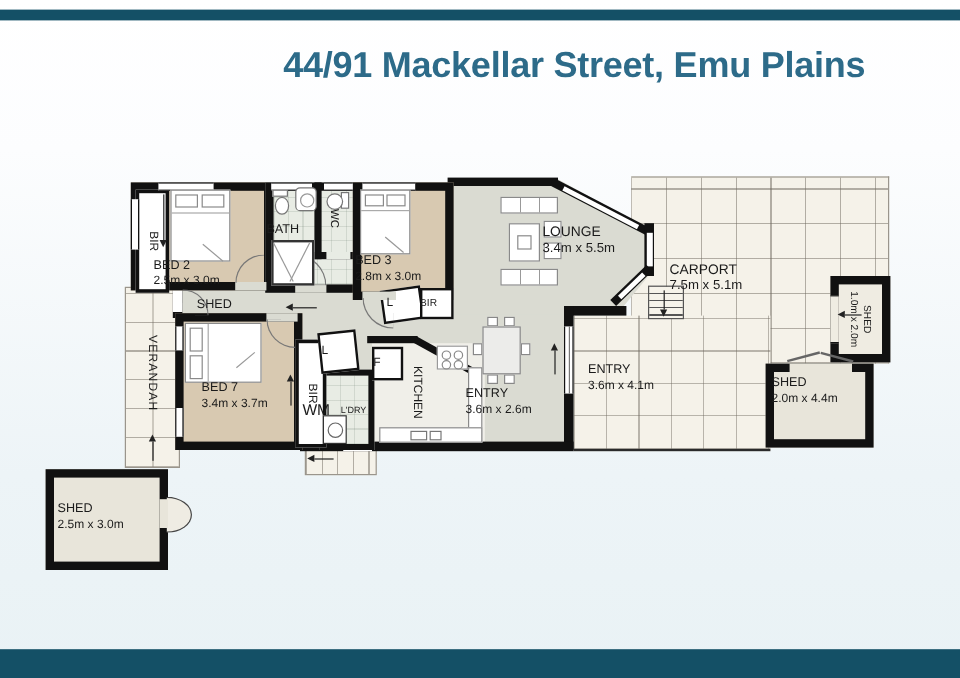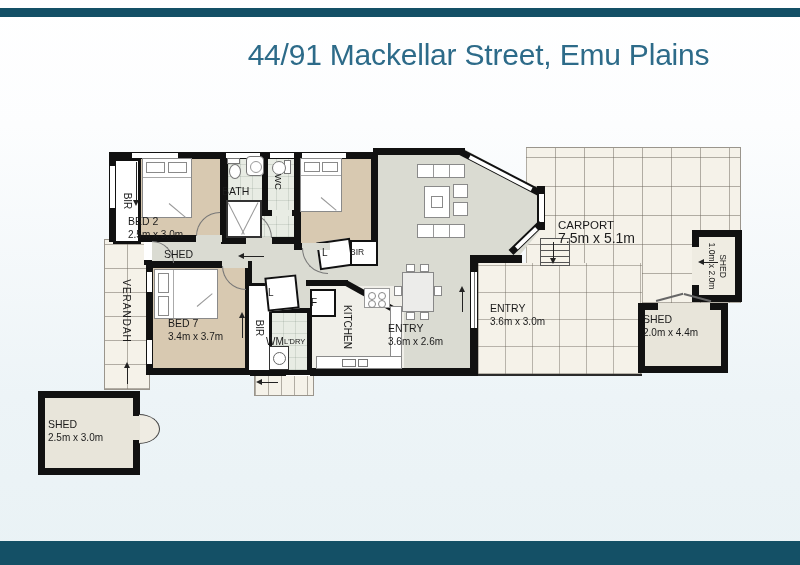--- a/index.html
+++ b/index.html
@@ -2,21 +2,21 @@
 <html><head>
 <meta charset="utf-8">
 <style>
   html,body{margin:0;padding:0}
   #page{position:relative;width:800px;height:565px;overflow:hidden;
     font-family:"Liberation Sans",sans-serif;
     background:linear-gradient(180deg,#ffffff 0%,#fcfdfe 22%,#edf4f7 70%,#e9f2f5 100%)}
   .abs{position:absolute}
   .bar{position:absolute;left:0;right:0;background:#145066}
   .title{position:absolute;left:165px;right:8px;top:38px;text-align:center;
-    font-size:30px;font-weight:400;letter-spacing:-.2px;color:#2d6b89}
+    font-size:30px;font-weight:700;letter-spacing:-.2px;color:#2d6b89}
   .disclaimer{position:absolute;left:22px;right:14px;top:522px;text-align:center;
     font-size:9px;line-height:11px;color:#3c3c3c}
   
   .room{position:absolute;box-sizing:border-box;border:7px solid #111}
   .bed{background:#d8c9b1}
   .tile{background:#e8ece4;
     background-image:repeating-linear-gradient(0deg,rgba(90,110,95,.16) 0 1px,transparent 1px 12px),
                      repeating-linear-gradient(90deg,rgba(90,110,95,.16) 0 1px,transparent 1px 12px)}
   .grid{position:absolute;background:#f5f2e9;
     background-image:repeating-linear-gradient(0deg,rgba(110,104,94,.5) 0 1px,transparent 1px 29px),
@@ -218,65 +218,73 @@
   <div class="lbl" style="left:128px;top:215px;width:90px">
     <span class="nm">BED 2</span>
     <span class="dim">2.5m x 3.0m</span>
   </div>
   <div class="lbl" style="left:222px;top:185px;width:60px">
     <span class="nm">BATH</span>
   </div>
   <div class="vwrap" style="left:266px;top:168px;width:24px;height:28px">
     <span class="vrot" style="font-size:9.5px">WC</span>
   </div>
+  <div class="lbl" style="left:296px;top:211px;width:84px">
+    <span class="nm">BED 3</span>
+    <span class="dim">2.8m x 3.0m</span>
+  </div>
   <div class="lbl" style="left:164px;top:248px;width:60px">
     <span class="nm">SHED</span>
+  </div>
+  <div class="lbl big" style="left:452px;top:188px;width:96px">
+    <span class="nm">LOUNGE</span>
+    <span class="dim" style="font-size:11px">3.4m x 5.5m</span>
   </div>
   <div class="lbl" style="left:168px;top:317px;width:90px">
     <span class="nm">BED 7</span>
     <span class="dim">3.4m x 3.7m</span>
   </div>
   <div class="lbl" style="left:388px;top:322px;width:90px">
     <span class="nm">ENTRY</span>
     <span class="dim">3.6m x 2.6m</span>
   </div>
   <div class="vwrap" style="left:336px;top:296px;width:22px;height:62px">
     <span class="vrot">KITCHEN</span>
   </div>
   <div class="vwrap" style="left:114px;top:262px;width:24px;height:98px">
     <span class="vrot" style="letter-spacing:1px">VERANDAH</span>
   </div>
   <div class="lbl" style="left:490px;top:302px;width:88px">
     <span class="nm">ENTRY</span>
-    <span class="dim">3.6m x 3.0m</span>
+    <span class="dim">3.6m x 4.1m</span>
   </div>
   <div class="lbl big" style="left:558px;top:219px;width:178px">
     <span class="nm">CARPORT</span>
-    <span class="dim" style="font-size:14px">7.5m x 5.1m</span>
+    <span class="dim" style="font-size:11px">7.5m x 5.1m</span>
   </div>
 
   <div class="vwrap" style="left:113px;top:172px;width:28px;height:58px">
     <span class="vrot">BIR</span>
   </div>
   <div class="vwrap" style="left:246px;top:298px;width:26px;height:60px">
     <span class="vrot">BIR</span>
   </div>
   <div class="lbl" style="left:322px;top:246px;width:26px;font-size:10px">
     <span class="nm">L</span>
   </div>
   <div class="lbl" style="left:350px;top:246px;width:28px;font-size:8.5px">
     <span class="nm">BIR</span>
   </div>
   <div class="lbl" style="left:268px;top:286px;width:28px;font-size:10px">
     <span class="nm">L</span>
   </div>
   <div class="lbl" style="left:311px;top:296px;width:24px;font-size:10px">
     <span class="nm">F</span>
   </div>
-  <div class="lbl" style="left:266px;top:335px;width:22px;font-size:10px">
+  <div class="lbl" style="left:252px;top:335px;width:22px;font-size:13px">
     <span class="nm">WM</span>
   </div>
   <div class="lbl" style="left:284px;top:335px;width:28px;font-size:7.5px">
     <span class="nm">L'DRY</span>
   </div>
 
   <div>
     <div class="shaft-v" style="left:136px;top:162px;height:38px"></div>
     <div class="ah ah-down" style="left:133px;top:200px"></div>
   </div>

